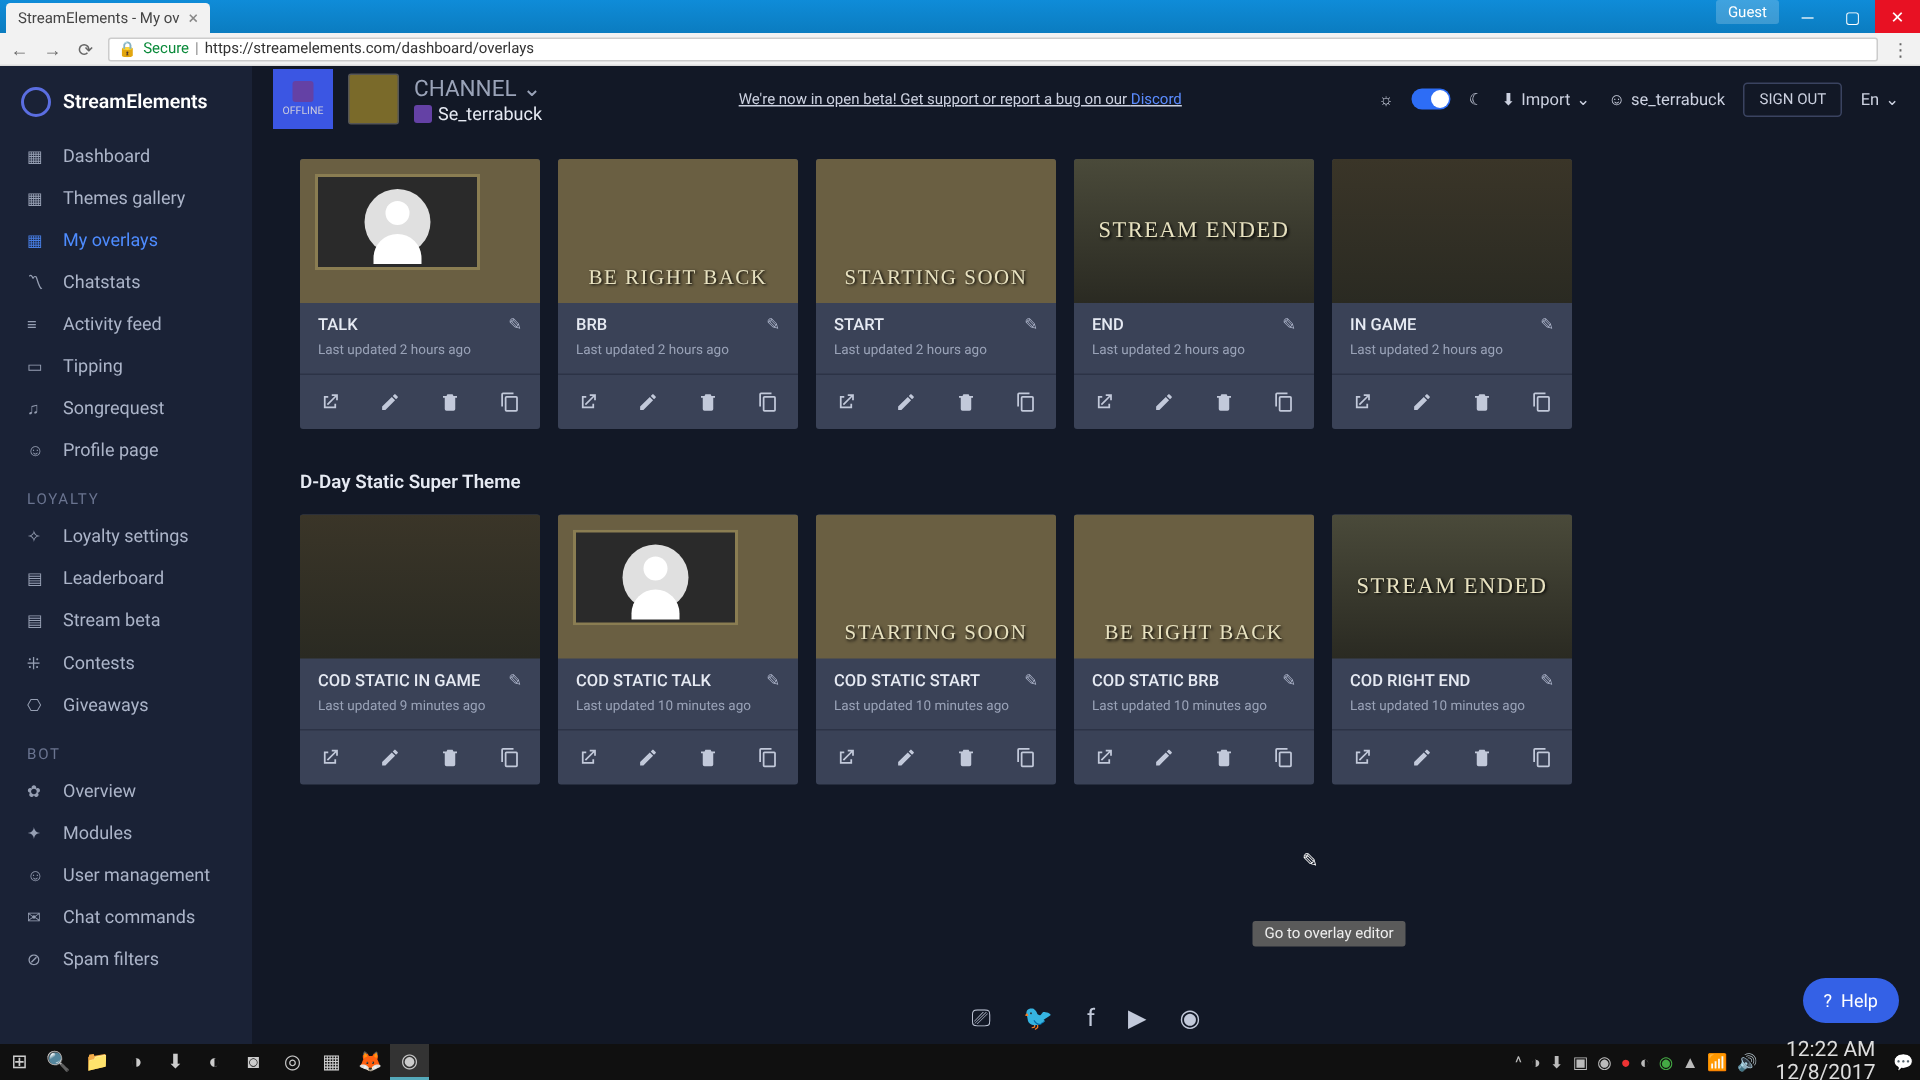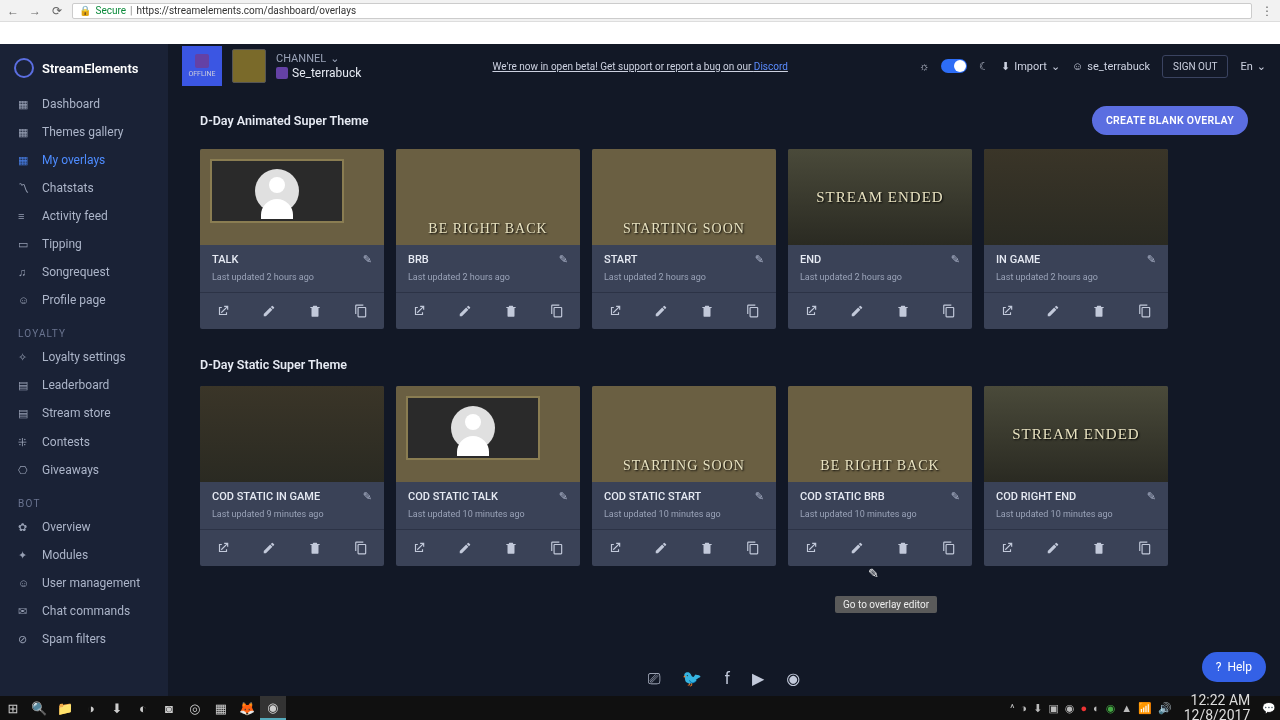--- a/index.html
+++ b/index.html
@@ -28,54 +28,54 @@
 .nav-item.active { color:#4e8cff; }
 .nav-ico2 { width:14px; font-size:11px; opacity:.85; }
 .nav-sect { padding:14px 18px 4px; font-size:10px; letter-spacing:1.2px; color:#6a7490; }
 
 .main { flex:1; background:#121826; overflow-y:auto; position:relative; }
 .topbar { height:44px; display:flex; align-items:center; padding:0 14px; gap:10px; }
 .offline-badge { width:40px; height:40px; background:#3b56e3; display:flex; flex-direction:column; align-items:center; justify-content:center; font-size:7px; color:#ccd; gap:2px; }
 .twitch-ico { width:14px; height:14px; background:#6441a5; border-radius:2px; }
 .avatar-sq { width:34px; height:34px; background:#7a6a2a; border-radius:2px; border:1px solid #555; }
 .chan-col { display:flex; flex-direction:column; gap:1px; }
-.chan-label { font-size:11px; color:#9aa3b8; display:flex; align-items:center; gap:4px; }
+.chan-label { font-size:15px; color:#9aa3b8; display:flex; align-items:center; gap:4px; }
 .chan-name { font-size:12px; color:#e6eaf3; display:flex; align-items:center; gap:4px; }
 .tw-sm { width:12px; height:12px; background:#6441a5; border-radius:2px; }
 .beta-bar { flex:1; text-align:center; font-size:10px; color:#ccd1e0;text-decoration:underline; }
 .beta-bar a { color:#5b8cff; text-decoration:none; }
 .top-right { display:flex; align-items:center; gap:12px; font-size:11px; color:#ccd1e0; }
 .toggle { width:26px; height:14px; background:#2d6df6; border-radius:7px; position:relative; }
 .toggle::after { content:""; position:absolute; right:1px; top:1px; width:12px; height:12px; background:#fff; border-radius:50%; }
 .import-btn, .user-btn, .signout-btn, .lang-btn { display:flex; align-items:center; gap:4px; cursor:pointer; }
 .signout-btn { border:1px solid #3a4360; padding:5px 10px; border-radius:3px; font-size:10px; }
 
 .content { padding:18px 32px 40px; }
 .sect-head { display:flex; align-items:center; justify-content:space-between; margin-bottom:14px; }
 .sect-title { font-size:12.5px; font-weight:600; color:#e6eaf3; }
 .create-btn { background:#5b6ee1; color:#fff; border:none; padding:8px 14px; border-radius:16px; font-size:10.5px; font-weight:600; letter-spacing:.3px; cursor:pointer; }
 
 .cards { display:flex; gap:12px; margin-bottom:28px; }
-.card { width:184px; background:#3a4257; border-radius:2px; overflow:hidden; display:flex; flex-direction:column; }
+.card { width:160px; background:#3a4257; border-radius:2px; overflow:hidden; display:flex; flex-direction:column; }
 .thumb { height:96px; background:#6a5f42; position:relative; display:flex; align-items:center; justify-content:center; overflow:hidden; }
 .thumb-txt { position:absolute; bottom:8px; color:#e8e2c0; font-family:Georgia,serif; font-size:14px; letter-spacing:1px; text-shadow:1px 1px 2px #000; }
 .thumb-txt.center { bottom:auto; font-size:15px; }
 .thumb-avatar { width:44px; height:44px; background:#e0e0e0; border-radius:50%; position:relative; }
 .thumb-avatar::before { content:""; position:absolute; top:8px; left:14px; width:16px; height:16px; background:#fff; border-radius:50%; }
 .thumb-avatar::after { content:""; position:absolute; bottom:-6px; left:6px; width:32px; height:20px; background:#fff; border-radius:16px 16px 0 0; }
 .thumb-frame { position:absolute; inset:10px 40px 22px 10px; border:2px solid #8a7d52; background:#2a2a2a; display:flex; align-items:center; justify-content:center; }
 .meta { padding:8px 12px 10px; }
 .title-row { display:flex; align-items:center; justify-content:space-between; }
 .card-title { font-size:11px; font-weight:500; color:#e6eaf3; }
 .edit-ico { color:#aeb6cc; font-size:11px; }
 .updated { font-size:9px; color:#9aa3b8; margin-top:6px; }
 .actions { display:flex; border-top:1px solid #2c3346; }
 .act-btn { flex:1; height:36px; display:flex; align-items:center; justify-content:center; color:#c2c9da; font-size:14px; cursor:pointer; }
 
-.tooltip { position:absolute; background:#5a5a5a; color:#eee; font-size:10px; padding:3px 8px; border-radius:2px; left:667px; top:552px; white-space:nowrap; }
+.tooltip { position:absolute; background:#5a5a5a; color:#eee; font-size:10px; padding:3px 8px; border-radius:2px; left:667px; top:570px; white-space:nowrap; }
 .cursor { position:absolute; left:700px; top:522px; font-size:13px; color:#fff; pointer-events:none; z-index:50; }
 
 .help-btn { position:absolute; right:14px; bottom:14px; background:#3461e6; color:#fff; padding:8px 14px; border-radius:18px; font-size:12px; display:flex; align-items:center; gap:6px; cursor:pointer; }
 
 .footer-icons { position:absolute; left:50%; transform:translateX(-50%); bottom:0; display:flex; gap:22px; padding:8px 0; }
 .footer-icons span { color:#c2c9da; font-size:16px; }
 
 
 .taskbar { position:absolute; bottom:0; left:0; right:0; height:24px; background:#101010; display:flex; align-items:center; }
 .tb-ico { width:26px; height:24px; display:flex; align-items:center; justify-content:center; color:#ccc; font-size:13px; }
@@ -83,20 +83,32 @@
 .tray { margin-left:auto; display:flex; align-items:center; gap:6px; padding-right:4px; }
 .tray-ico { font-size:11px; color:#bbb; }
 .clock { font-size:14px; color:#ddd; line-height:1.1; text-align:right; padding:0 6px; }
 
 svg { width:14px; height:14px; fill:currentColor; }
 </style>
 </head>
 <body>
 
 <div class="browser-chrome">
+  <div class="tab-bar">
+    <div class="tab">
+      <span>StreamElements - My ov</span>
+      <span class="tab-close">×</span>
+    </div>
+    <div class="win-ctrls">
+      <div class="guest-btn">Guest</div>
+      <div class="win-btn">─</div>
+      <div class="win-btn">▢</div>
+      <div class="win-btn" style="background:#e81123">✕</div>
+    </div>
+  </div>
   <div class="addr-bar">
     <span class="nav-ico">←</span>
     <span class="nav-ico">→</span>
     <span class="nav-ico">⟳</span>
     <div class="url-box">
       <span class="secure">🔒</span>
       <span class="secure">Secure</span>
       <span style="color:#888">|</span>
       <span>https://streamelements.com/dashboard/overlays</span>
     </div>
@@ -149,21 +161,21 @@
         <div class="nav-item">
           <span class="nav-ico2">✧</span>
           <span>Loyalty settings</span>
         </div>
         <div class="nav-item">
           <span class="nav-ico2">▤</span>
           <span>Leaderboard</span>
         </div>
         <div class="nav-item">
           <span class="nav-ico2">▤</span>
-          <span>Stream store</span>
+          <span>Stream beta</span>
         </div>
         <div class="nav-item">
           <span class="nav-ico2">⁜</span>
           <span>Contests</span>
         </div>
         <div class="nav-item">
           <span class="nav-ico2">⎔</span>
           <span>Giveaways</span>
         </div>
       </div>
@@ -227,24 +239,20 @@
           </div>
         <div class="signout-btn">SIGN OUT</div>
         <div class="lang-btn">
             <span>En</span>
             <span>⌄</span>
           </div>
       </div>
     </div>
 
     <div class="content" id="content">
-        <div class="sect-head">
-          <div class="sect-title">D-Day Animated Super Theme</div>
-          <button class="create-btn">CREATE BLANK OVERLAY</button>
-        </div>
         <div class="cards">
           <div class="card">
             <div class="thumb" style="">
               <div class="thumb-frame">
                 <div class="thumb-avatar"></div>
               </div>
             </div>
             <div class="meta">
               <div class="title-row">
                 <span class="card-title">TALK</span>

